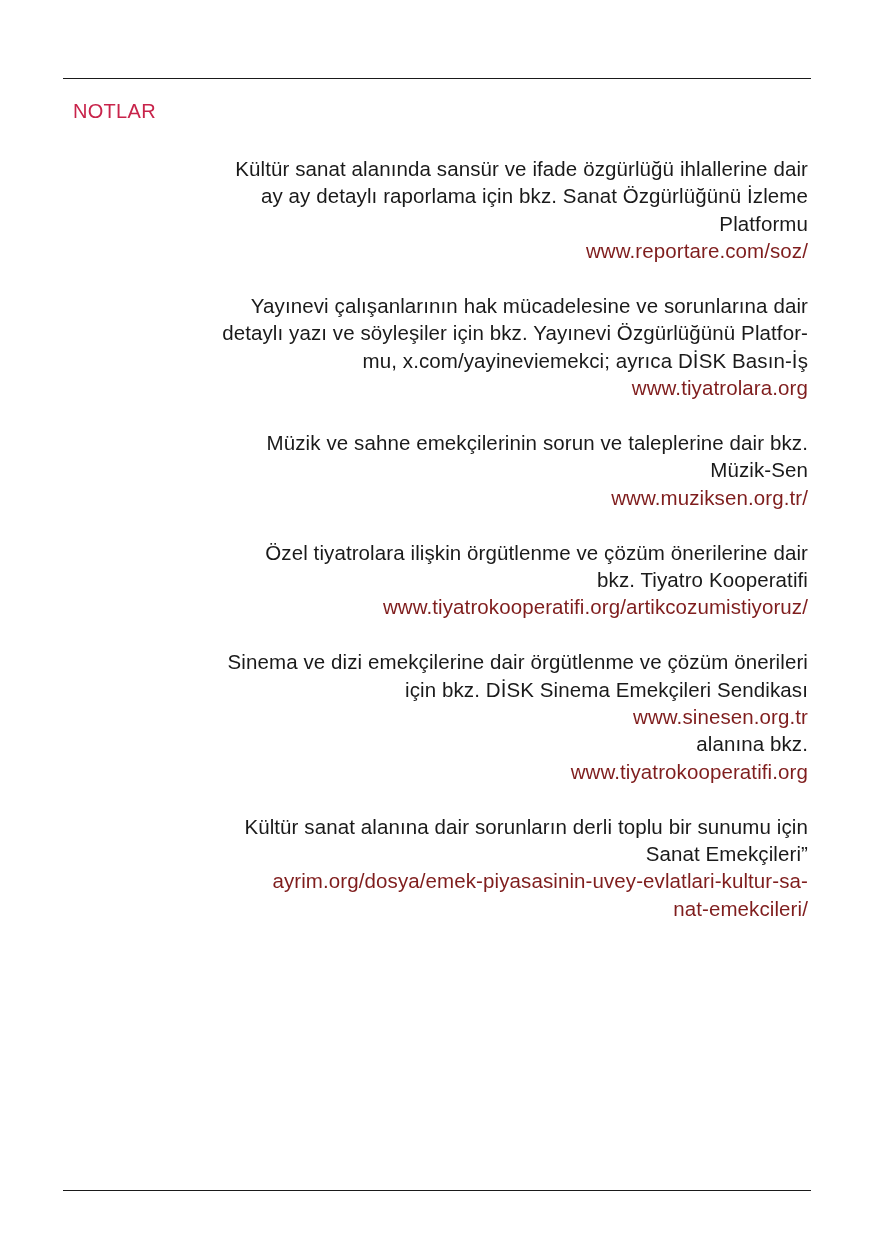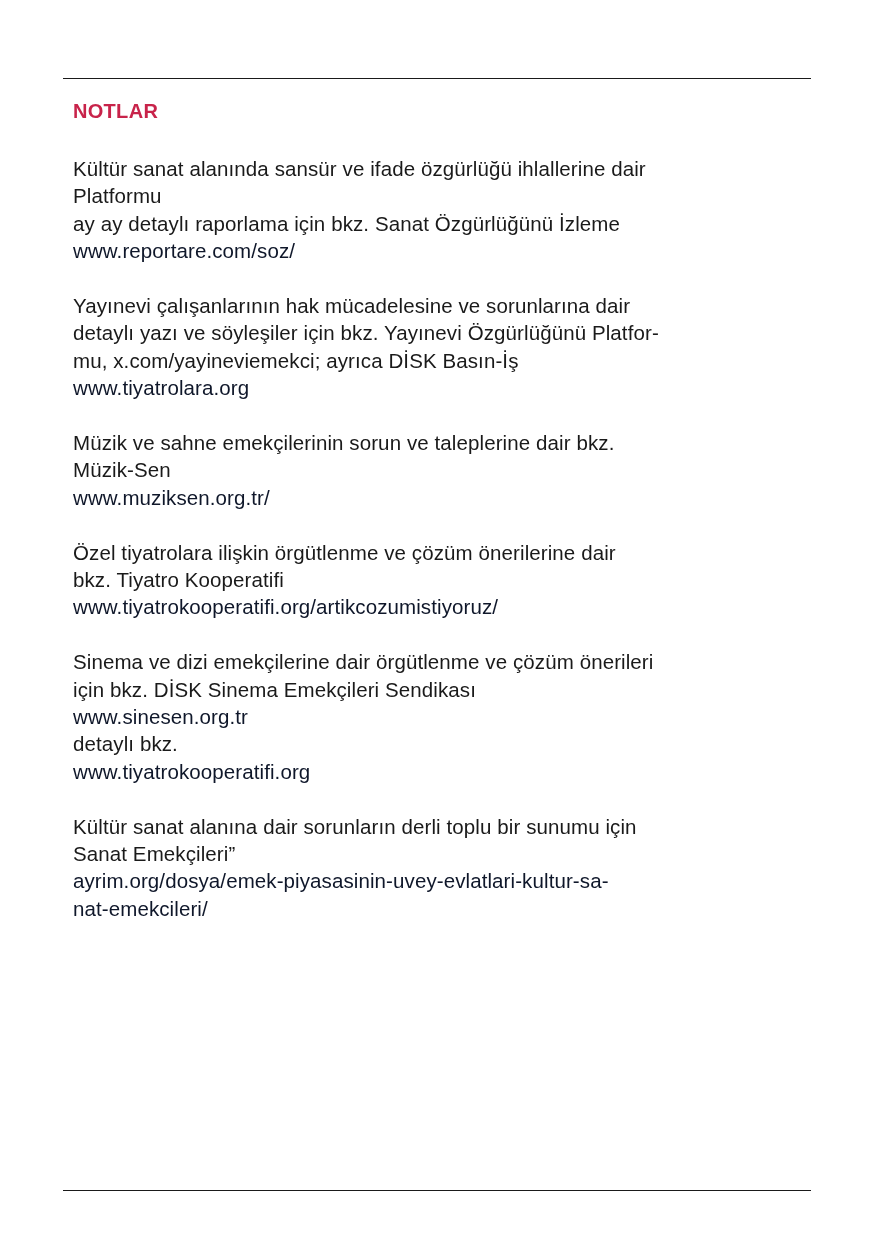--- a/index.html
+++ b/index.html
@@ -26,53 +26,54 @@
     .rule-bottom { top: 1190px; }
 
     .notes {
       position: absolute;
       left: 73px;
       top: 97px;
       width: 735px;
     }
     .notes-title {
       font-size: 20px;
-      font-weight: bold;
+      font-weight: normal;
       color: #c8234a;
       letter-spacing: 0.3px;
       margin: 0 0 30px 0;
       line-height: 28px;
     }
     .note {
       font-size: 20.5px;
       line-height: 27.4px;
       margin: 0 0 27.4px 0;
       letter-spacing: 0.1px;
     }
     .note .line {
       display: block;
       white-space: nowrap;
+      text-align: right;
     }
     .note .link {
-      color: #0f172a;
+      color: #7f1d1d;
       text-decoration: none;
     }
   </style>
 </head>
 <body>
 
 <div class="rule rule-top"></div>
 
 <div class="notes">
   <h2 class="notes-title">NOTLAR</h2>
 
   <p class="note">
     <span class="line">Kültür sanat alanında sansür ve ifade özgürlüğü ihlallerine dair</span>
+    <span class="line">ay ay detaylı raporlama için bkz. Sanat Özgürlüğünü İzleme</span>
     <span class="line">Platformu</span>
-    <span class="line">ay ay detaylı raporlama için bkz. Sanat Özgürlüğünü İzleme</span>
     <a class="line link">www.reportare.com/soz/</a>
   </p>
 
   <p class="note">
     <span class="line">Yayınevi çalışanlarının hak mücadelesine ve sorunlarına dair</span>
     <span class="line">detaylı yazı ve söyleşiler için bkz. Yayınevi Özgürlüğünü Platfor-</span>
     <span class="line">mu, x.com/yayineviemekci; ayrıca DİSK Basın-İş</span>
     <a class="line link">www.tiyatrolara.org</a>
   </p>
 
@@ -85,21 +86,21 @@
   <p class="note">
     <span class="line">Özel tiyatrolara ilişkin örgütlenme ve çözüm önerilerine dair</span>
     <span class="line">bkz. Tiyatro Kooperatifi</span>
     <a class="line link">www.tiyatrokooperatifi.org/artikcozumistiyoruz/</a>
   </p>
 
   <p class="note">
     <span class="line">Sinema ve dizi emekçilerine dair örgütlenme ve çözüm önerileri</span>
     <span class="line">için bkz. DİSK Sinema Emekçileri Sendikası</span>
     <a class="line link">www.sinesen.org.tr</a>
-    <span class="line">detaylı bkz.</span>
+    <span class="line">alanına bkz.</span>
     <a class="line link">www.tiyatrokooperatifi.org</a>
   </p>
 
   <p class="note">
     <span class="line">Kültür sanat alanına dair sorunların derli toplu bir sunumu için</span>
     <span class="line">Sanat Emekçileri”</span>
     <a class="line link">ayrim.org/dosya/emek-piyasasinin-uvey-evlatlari-kultur-sa-</a>
     <a class="line link">nat-emekcileri/</a>
   </p>
 </div>

